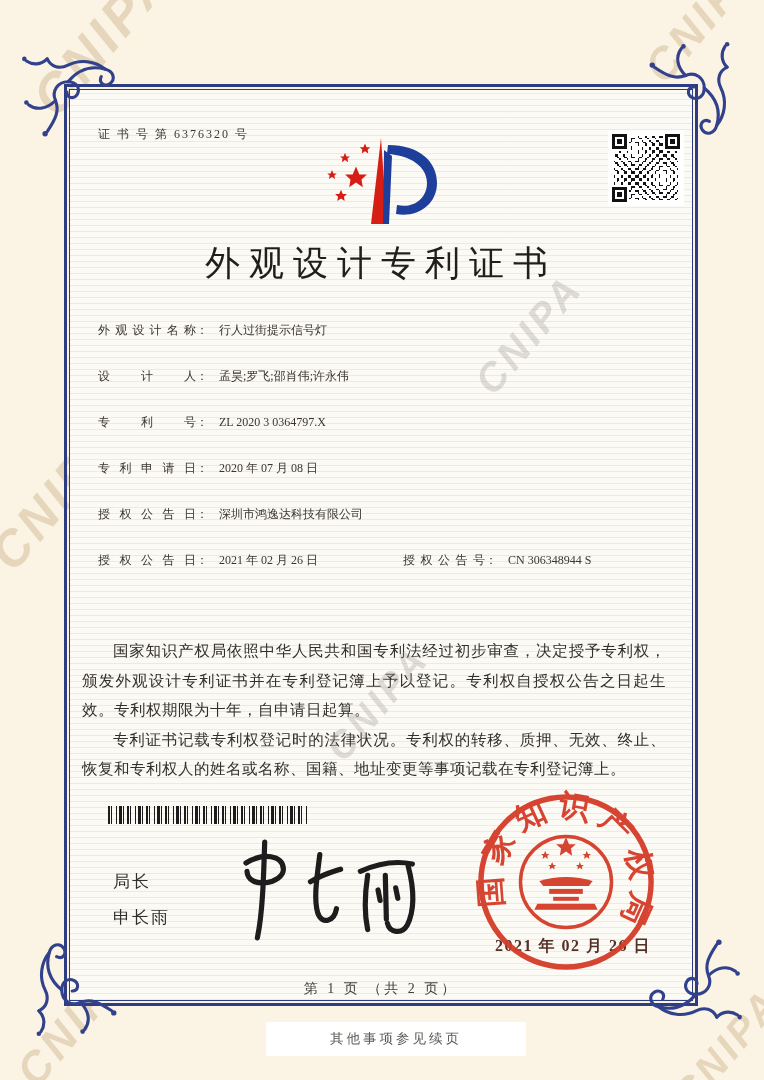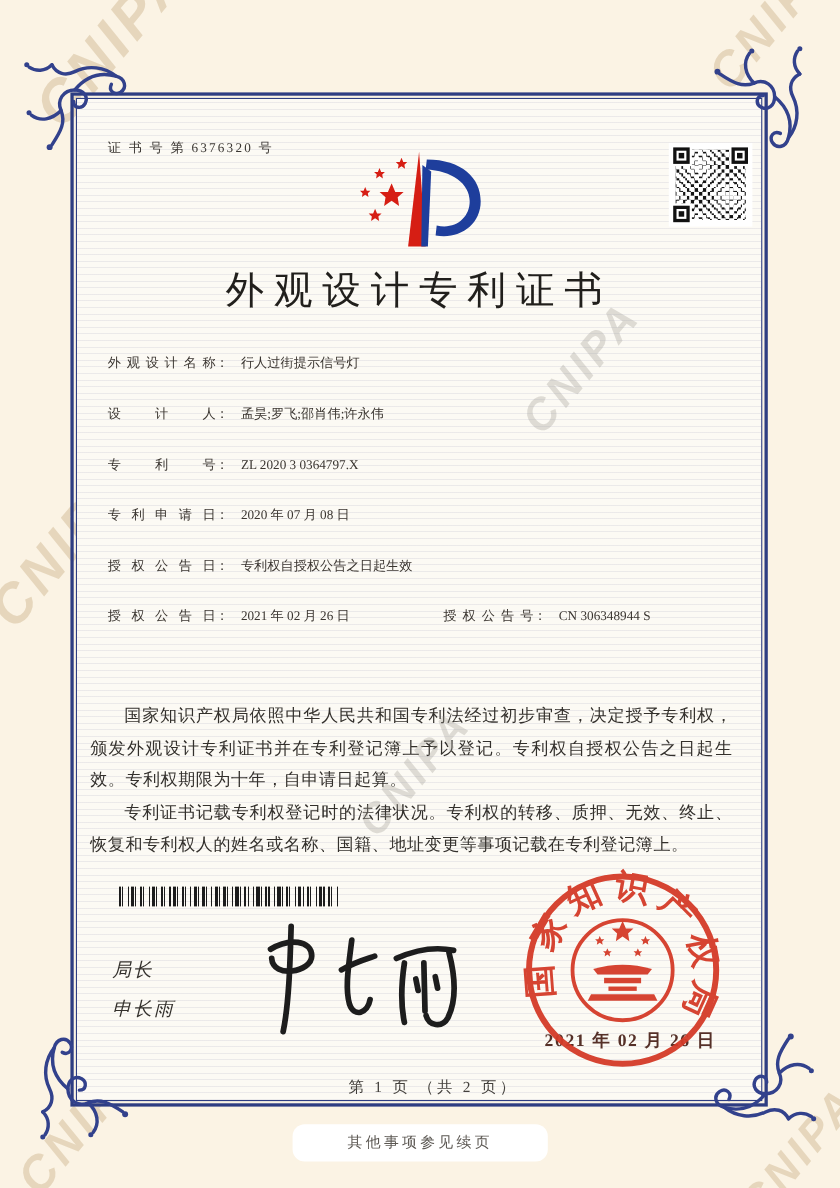--- a/index.html
+++ b/index.html
@@ -84,38 +84,38 @@
   
   .barcode{
     position:absolute;left:38px;top:716px;width:200px;height:18px;
     background:repeating-linear-gradient(90deg,
       #1c1c1c 0 2px,rgba(0,0,0,0) 2px 3px,
       #1c1c1c 3px 4px,rgba(0,0,0,0) 4px 8px,
       #1c1c1c 8px 9px,rgba(0,0,0,0) 9px 11px,
       #1c1c1c 11px 14px,rgba(0,0,0,0) 14px 15px,
       #1c1c1c 15px 16px,rgba(0,0,0,0) 16px 19px);
   }
-  .director{position:absolute;left:32px;top:780px;font-size:17px;color:#33302c;letter-spacing:2px;font-style:italic;}
+  .director{position:absolute;left:43px;top:780px;font-size:17px;color:#33302c;letter-spacing:2px;}
   .director .name{margin-top:13px;}
   .sig{position:absolute;left:150px;top:748px;width:210px;height:104px;}
   
   .seal{position:absolute;left:402px;top:698px;width:188px;height:188px;opacity:.95;z-index:4;}
   .seal-date{
     position:absolute;left:398px;top:846px;width:210px;text-align:center;z-index:3;
     font-size:16px;letter-spacing:1.5px;color:#553028;font-weight:bold;
   }
   
   .page-info{
-    position:absolute;left:13px;top:890px;width:100%;text-align:center;
+    position:absolute;left:0;top:890px;width:100%;text-align:center;
     font-size:14px;letter-spacing:3px;color:#43403c;
   }
   .note-box{
-    position:absolute;left:266px;top:1022px;width:232px;height:34px;background:#ffffff;
+    position:absolute;left:266px;top:1022px;width:260px;height:34px;background:#ffffff;
     display:flex;align-items:center;justify-content:center;z-index:2;
-    font-size:13.5px;letter-spacing:3px;color:#5c5853;border-radius:11px;
+    font-size:13.5px;letter-spacing:3px;color:#5c5853;
   }
 </style>
 </head>
 <body>
 
 <div class="wm outer wm1">CNIPA</div>
 <div class="wm outer wm2">CNIPA</div>
 <div class="wm outer wm3">CNIPA</div>
 <div class="wm outer wm4">CNIPA</div>
 <div class="wm outer wm5">CNIPA</div>
@@ -197,21 +197,21 @@
       <div class="frow">
         <span class="flabel">专利号</span><span class="fcolon">：</span>
         <span class="fvalue">ZL 2020 3 0364797.X</span>
       </div>
       <div class="frow">
         <span class="flabel">专利申请日</span><span class="fcolon">：</span>
         <span class="fvalue">2020 年 07 月 08 日</span>
       </div>
       <div class="frow">
         <span class="flabel">授权公告日</span><span class="fcolon">：</span>
-        <span class="fvalue">专利权自授权公告之日起生效</span>
+        <span class="fvalue">深圳市鸿逸达科技有限公司</span>
       </div>
       <div class="frow">
         <span class="flabel">授权公告日</span><span class="fcolon">：</span>
         <span class="fvalue">2021 年 02 月 26 日</span>
         <span class="grant2">
           <span class="flabel" style="width:82px">授权公告号</span><span class="fcolon">：</span>
           <span class="fvalue">CN 306348944 S</span>
         </span>
       </div>
     </div>

